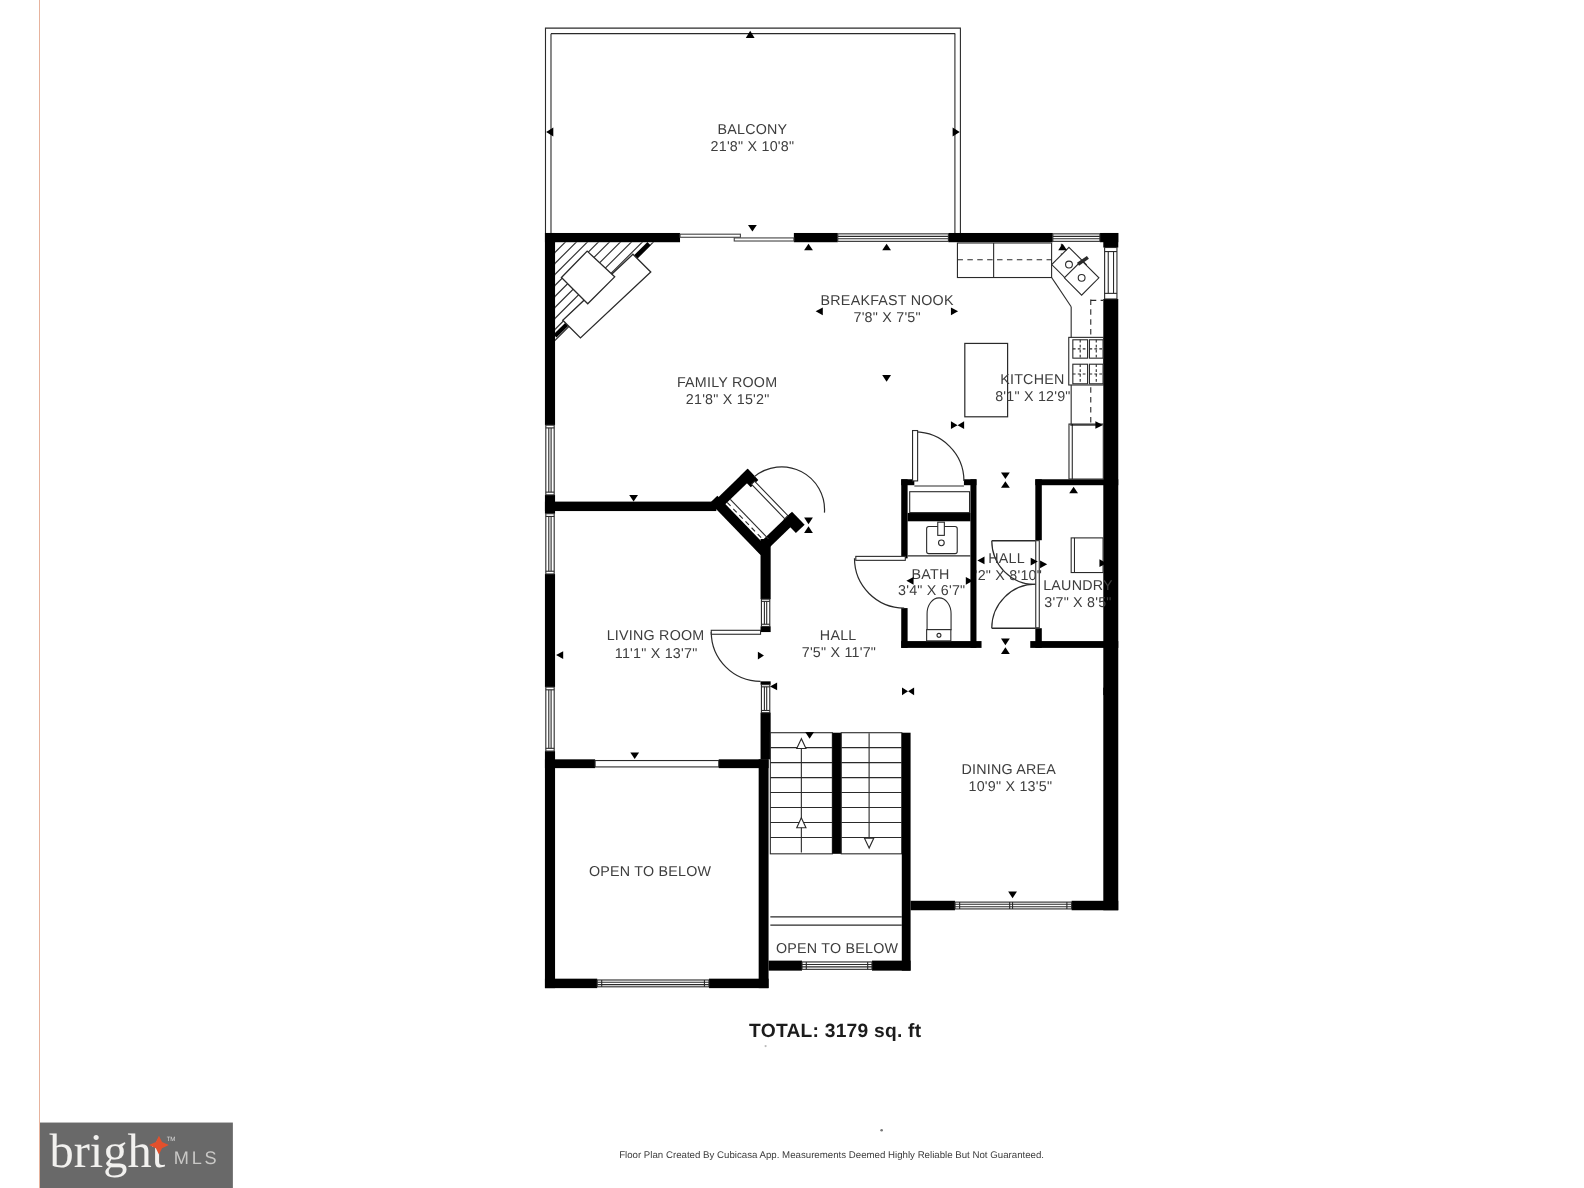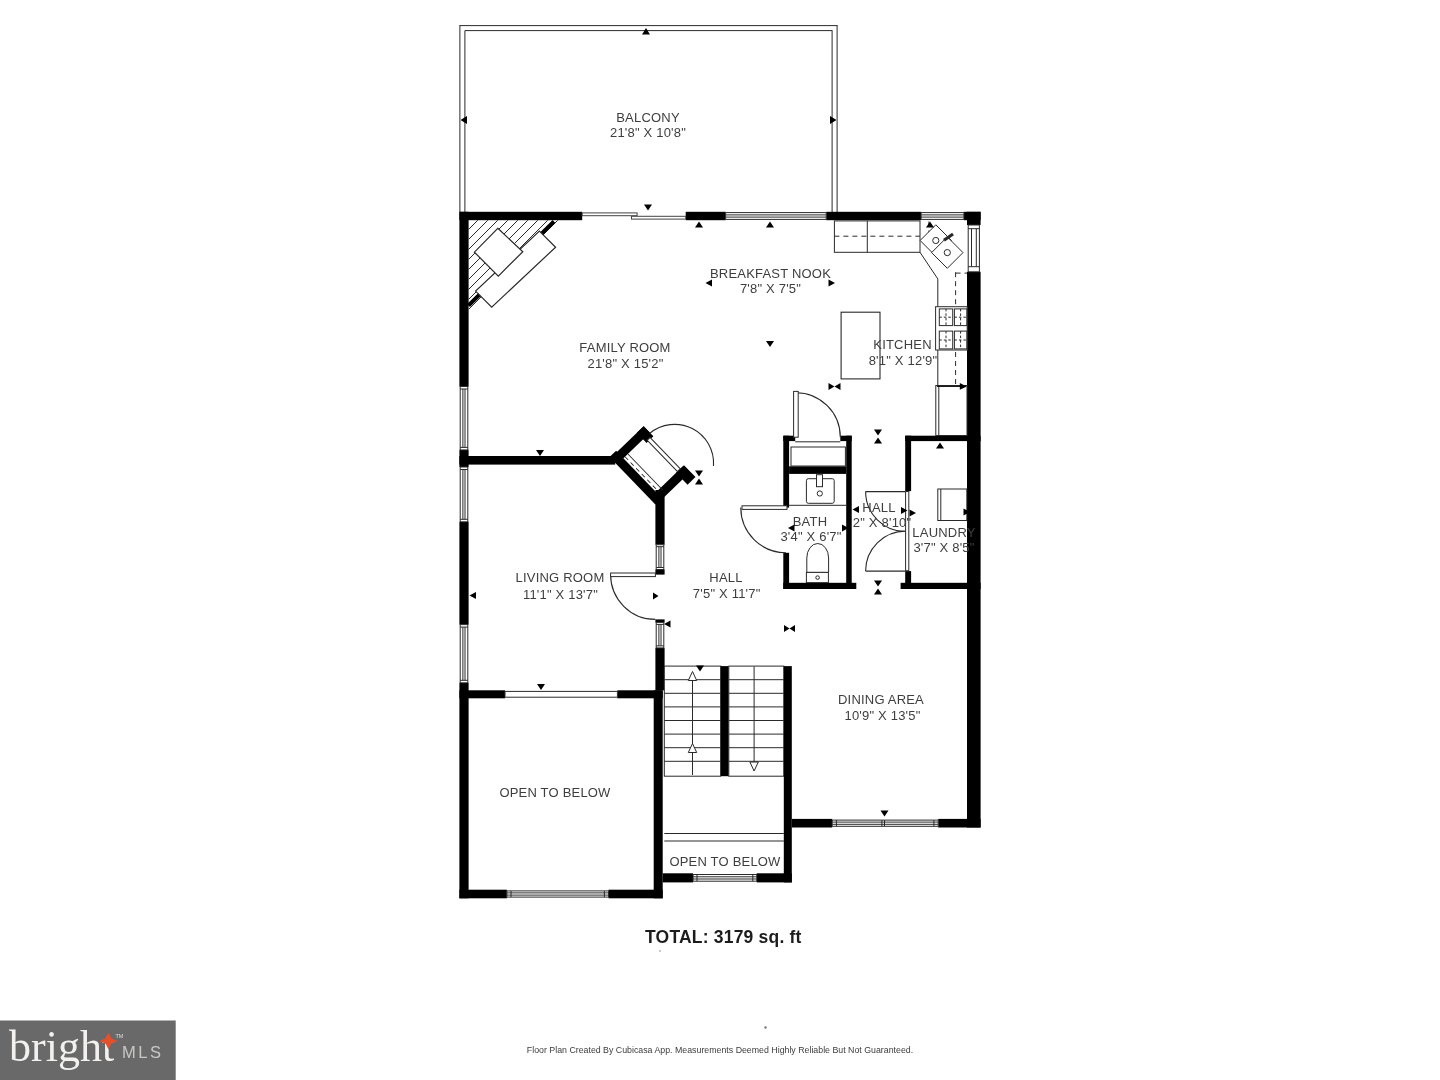--- a/index.html
+++ b/index.html
@@ -1,16 +1,16 @@
 <!DOCTYPE html>
 <html><head>
 <meta charset="utf-8">
 <style>
 html,body{margin:0;padding:0;background:#fff;}
-#page{position:relative;width:1252px;height:1080px;background:#c2410c;overflow:hidden;}
+#page{position:relative;width:1252px;height:1080px;background:#c2410c;overflow:hidden;margin-left:36px;}
 svg{display:block;will-change:transform;}
 text{font-family:"Liberation Sans", sans-serif;}
 .lbl{font-size:13px;letter-spacing:.2px;fill:#3e3e3e;}
 .thin{stroke:#2a2a2a;stroke-width:1;fill:none;}
 </style>
 </head>
 <body>
 <div id="page">
 <svg width="1440" height="1080" viewBox="0 0 1440 1080">
 

